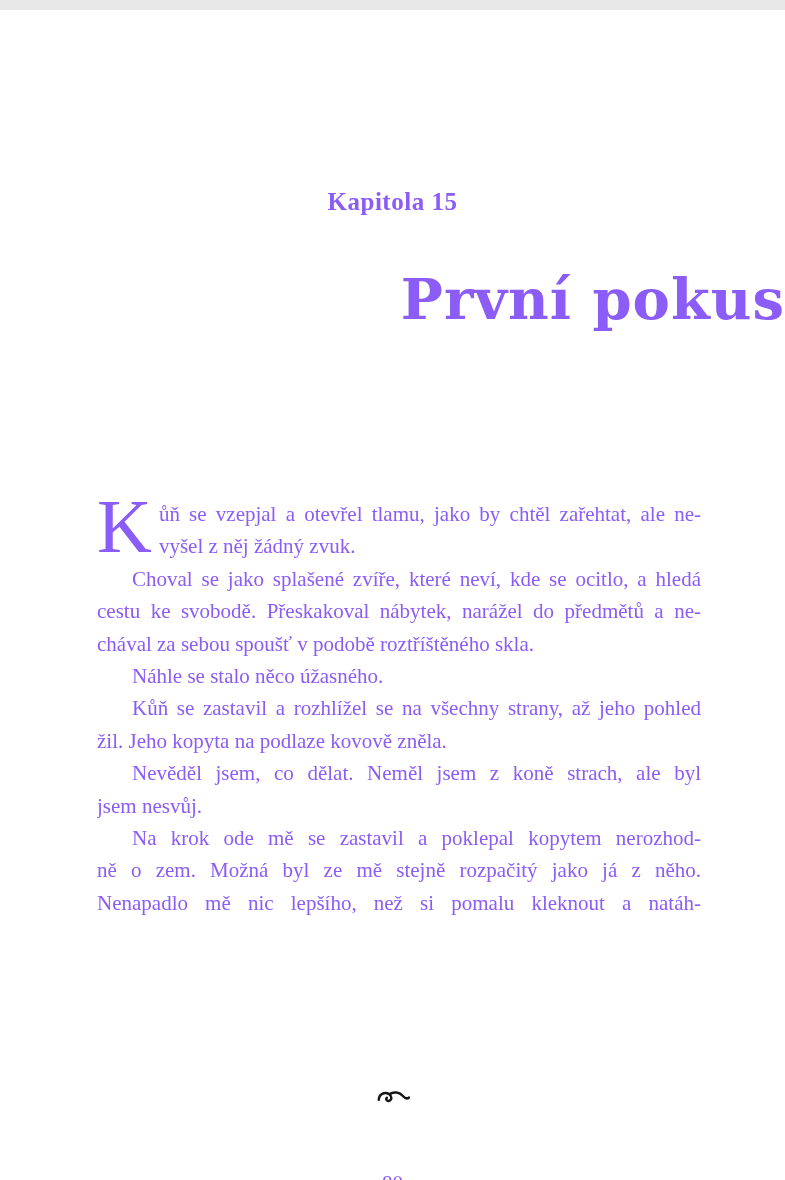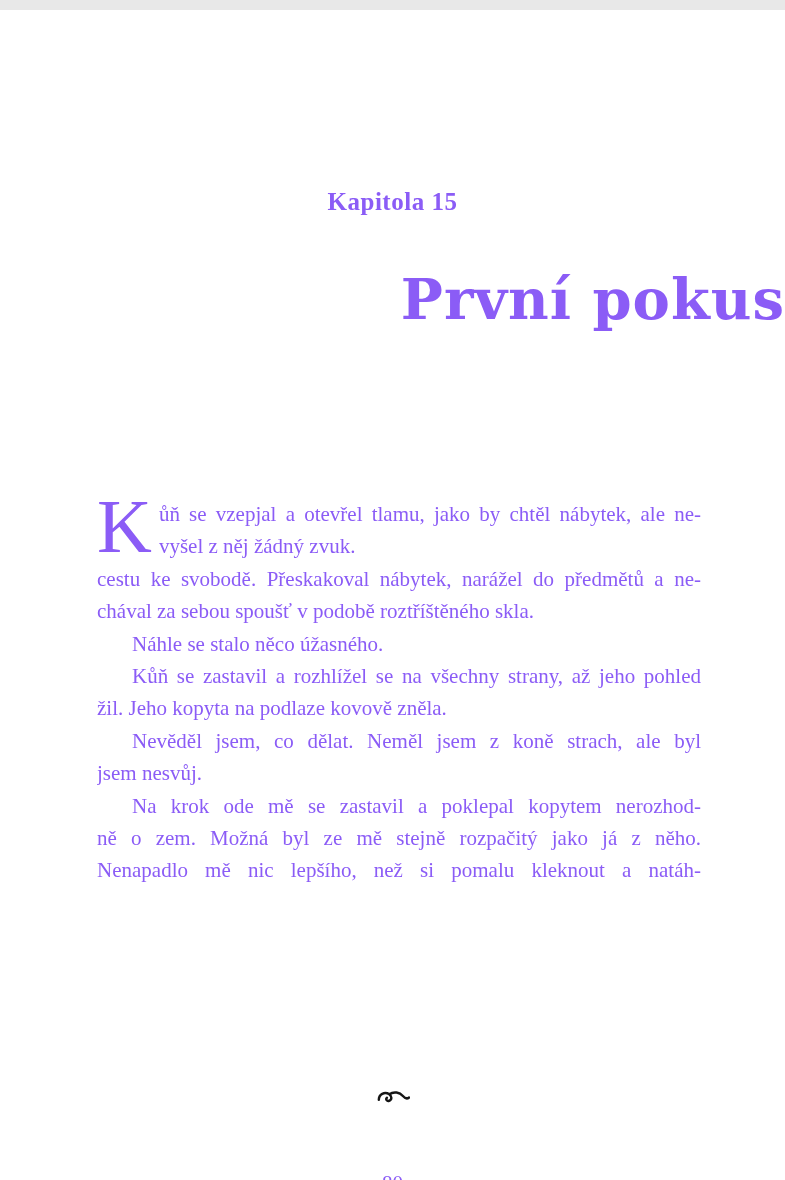--- a/index.html
+++ b/index.html
@@ -97,26 +97,27 @@
 <div class="book-page">
 
   <div class="chapter-heading">Kapitola 15</div>
 
   <div class="chapter-title">První pokus</div>
 
   <div class="body-text">
 
     <div class="para">
       <span class="drop-cap">K</span>
-      <div class="line">ůň se vzepjal a otevřel tlamu, jako by chtěl nábytek, ale ne-</div>
+      <div class="line">ůň se vzepjal a otevřel tlamu, jako by chtěl zařehtat, ale ne-</div>
       <div class="line end">vyšel z něj žádný zvuk.</div>
     </div>
 
 
     <div class="para">
+      <div class="line ind">Choval se jako splašené zvíře, které neví, kde se ocitlo, a hledá</div>
       <div class="line">cestu ke svobodě. Přeskakoval nábytek, narážel do předmětů a ne-</div>
       <div class="line end">chával za sebou spoušť v podobě roztříštěného skla.</div>
     </div>
 
 
     <div class="para">
       <div class="line ind end">Náhle se stalo něco úžasného.</div>
     </div>
 
     <div class="para">

